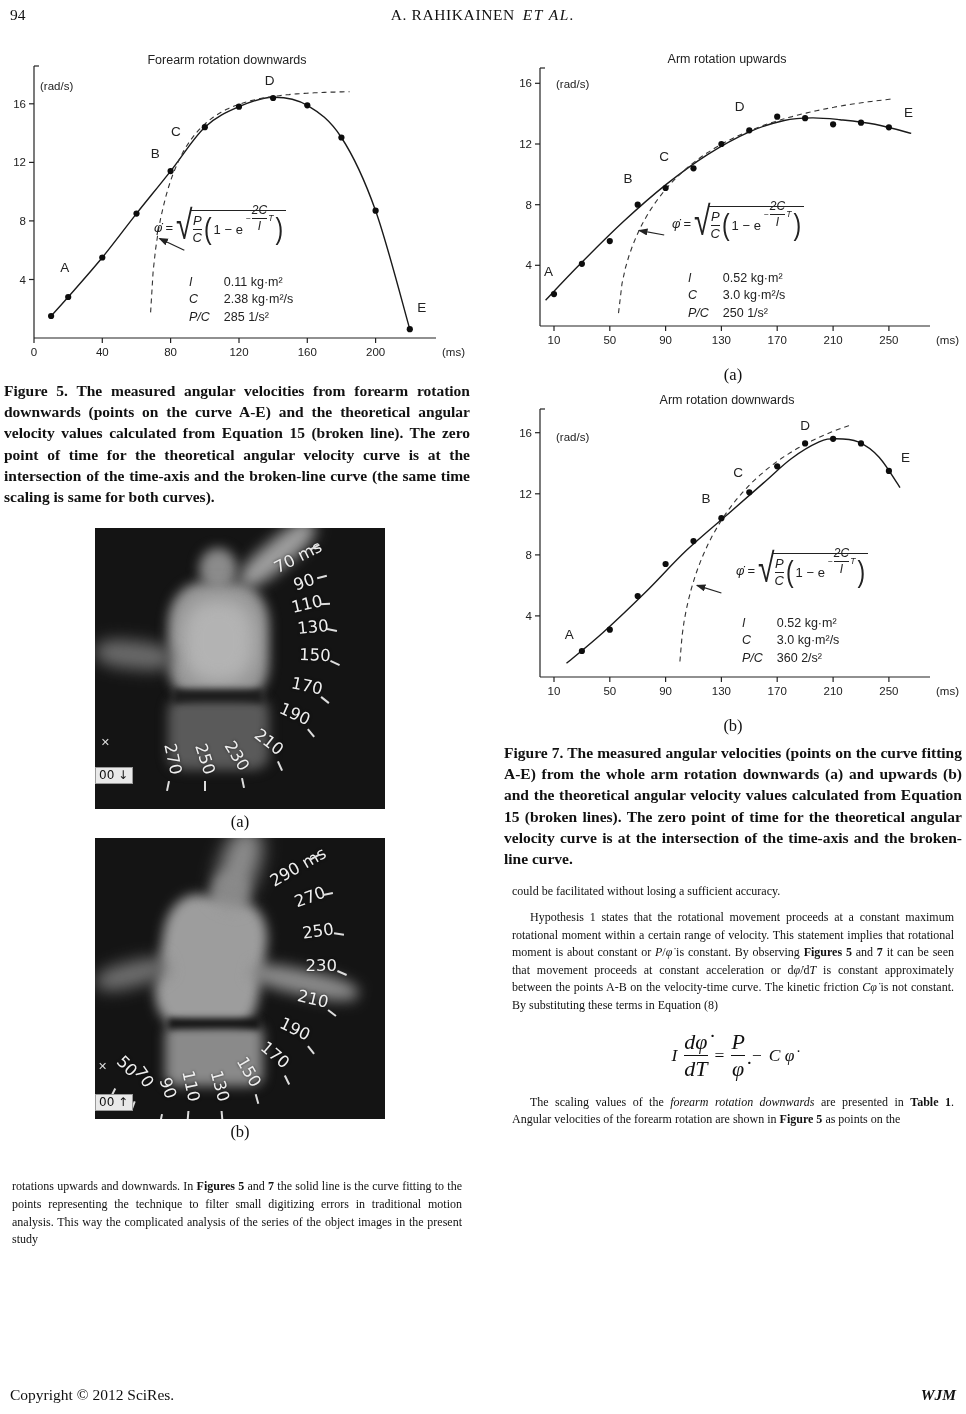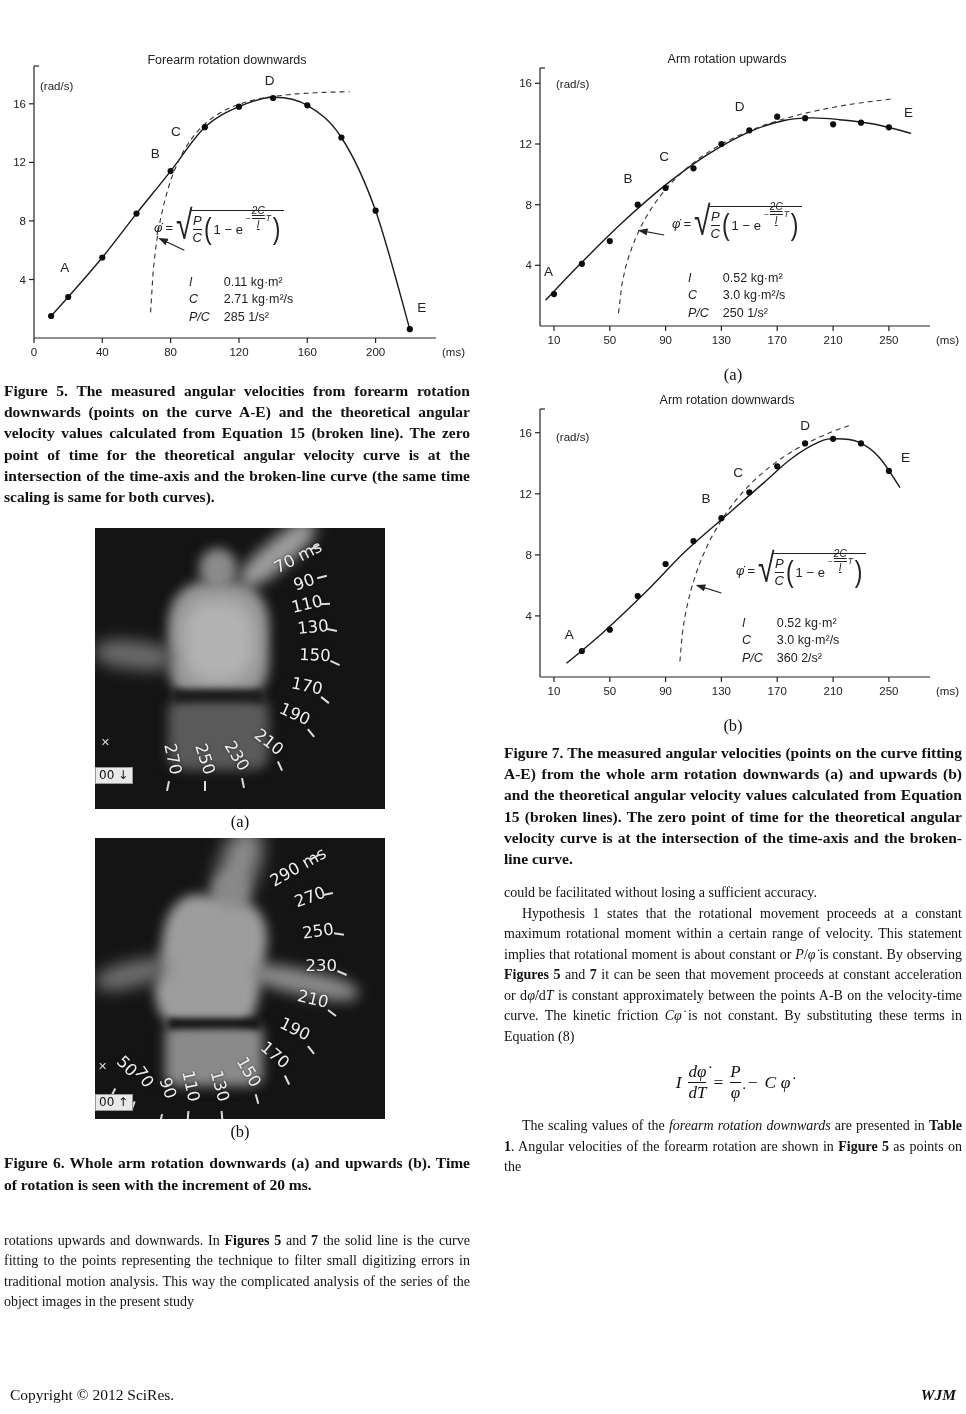--- a/index.html
+++ b/index.html
@@ -27,51 +27,55 @@
   
   .eq-overlay{position:absolute;font-family:"Liberation Sans","DejaVu Sans",sans-serif;font-size:13px;color:#222;}
   .figeq{display:flex;align-items:center;}
   .figeq .var{font-style:italic;}
   .rad{font-size:30px;font-weight:400;display:inline-block;transform:scaleY(1.35);transform-origin:center 60%;margin-right:-2px;}
   .radbody{display:inline-flex;align-items:center;border-top:1.2px solid #222;padding:3px 3px 0 2px;gap:2px;}
   .fr{display:inline-flex;flex-direction:column;align-items:center;line-height:1.05;}
   .fr .bar{height:1px;background:#222;align-self:stretch;margin:1px 0;}
   .bigp{font-size:23px;font-weight:400;display:inline-block;transform:scaleY(1.25);}
   .expblk{display:inline-flex;align-items:center;font-size:8.5px;position:relative;top:-11px;margin-left:1px;}
-  .expblk .fr{font-size:10px;margin:0 1px;text-decoration:underline;}
+  .expblk .fr{font-size:12px;margin:0 1px;}
   .params{position:absolute;font-family:"Liberation Sans","DejaVu Sans",sans-serif;font-size:12.5px;color:#222;border-spacing:0;line-height:1.3;}
   .params td{padding:0 0 1px 0;}
   .params td:first-child{font-style:italic;padding-right:14px;}
   .sublabel{font-size:16.5px;text-align:center;margin:3px 0 6px;}
   .sublabel.left{width:290px;margin-left:91px;}
   .sublabel.right{width:458px;}
   
   .caption{font-weight:bold;font-size:15.5px;line-height:1.37;text-align:justify;margin:6px 0 0 0;}
-  .body-par{font-size:14px;line-height:1.465;text-align:justify;margin:0;}
+  .body-par{font-size:12px;line-height:1.465;text-align:justify;margin:8px;}
   .indent{text-indent:18px;}
   
   .photo{position:relative;width:290px;height:281px;margin-left:91px;background:#141414;overflow:hidden;}
   .photo .blob{position:absolute;filter:blur(6px);}
   .ph-label{position:absolute;color:#efefef;font-family:"DejaVu Sans","Liberation Sans",sans-serif;font-size:16.5px;white-space:nowrap;transform:translate(-50%,-50%);text-shadow:0 0 3px rgba(0,0,0,.6);}
   .ph-dash{position:absolute;width:10px;height:2px;background:#ddd;transform:translate(-50%,-50%);}
   .ph-counter{position:absolute;left:0;background:#e9e9e9;color:#111;font-family:"DejaVu Sans",sans-serif;font-size:12px;padding:0 4px 1px 3px;border:1px solid #999;}
   .ph-mark{position:absolute;color:#ddd;font-size:11px;font-family:"DejaVu Sans",sans-serif;}
   
   .disp-eq{display:flex;justify-content:center;align-items:center;gap:7px;font-size:17.5px;font-style:italic;margin:16px 0 14px 0;}
-  .disp-eq .fr{font-size:17px;}
+  .disp-eq .fr{font-size:22px;}
   .disp-eq .fr .bar{background:#111;}
   
   .footer{position:absolute;left:10px;right:10px;bottom:10px;font-size:15.5px;}
   .footer .jrn{position:absolute;right:0;top:0;font-weight:bold;font-style:italic;}
 </style>
 </head>
 <body>
 
 <div class="page">
 
+  <div class="header">
+    <span class="pgnum">94</span>
+    <span class="runtitle"><span>A. RAHIKAINEN</span><span class="etal">ET  AL.</span></span>
+  </div>
 
   <div class="col-left">
 
     <div class="figwrap">
       <div>
           <svg width="466" height="322" viewBox="0 0 466 322">
             <defs>
               <marker id="ah0" markerWidth="9" markerHeight="8" refX="7" refY="3" orient="auto">
                 <path d="M0,0L8,3L0,6Z" fill="#222"></path>
               </marker>
@@ -151,21 +155,21 @@
         </div>
       </div>
       <table class="params" style="left:185px;top:224px;">
         <tbody>
             <tr>
               <td>I</td>
               <td>0.11 kg·m²</td>
             </tr>
         <tr>
               <td>C</td>
-              <td>2.71 kg·m²/s</td>
+              <td>2.38 kg·m²/s</td>
             </tr>
         <tr>
               <td>P/C</td>
               <td>285 1/s²</td>
             </tr>
       </tbody>
         </table>
     </div>
 
     <p class="caption" style="margin-top:8px;">Figure 5. The measured angular velocities from forearm rotation downwards (points on the curve A-E) and the theoretical angular velocity values calculated from Equation 15 (broken line). The zero point of time for the theoretical angular velocity curve is at the intersection of the time-axis and the broken-line curve (the same time scaling is same for both curves).</p>
@@ -241,21 +245,20 @@
           <span class="ph-label" style="left: 17%; top: 85%; transform: translate(-50%, -50%) rotate(55deg);">70</span>
           <span class="ph-dash" style="left: 13.22%; top: 95.26%; transform: translate(-50%, -50%) rotate(110.225deg);"></span>
           <span class="ph-label" style="left: 11%; top: 81%; transform: translate(-50%, -50%) rotate(45deg);">50</span>
           <span class="ph-dash" style="left: 6.14%; top: 90.54%; transform: translate(-50%, -50%) rotate(116.996deg);"></span>
         </div>
       <span class="ph-mark" style="left:1%;top:79%;">✕</span>
       <span class="ph-counter" style="top:91%;"><span>00</span> <span>↑</span></span>
     </div>
     <div class="sublabel left">(b)</div>
 
-    <p class="caption" style="margin-top:10px;">Figure 6. Whole arm rotation downwards (a) and upwards (b). Time of rotation is seen with the increment of 20 ms.</p>
 
     <p class="body-par" style="margin-top:36px;"><span>rotations upwards and downwards. In </span><span style="font-weight: bold;">Figures 5</span><span> and </span><span style="font-weight: bold;">7</span><span> the solid line is the curve fitting to the points representing the technique to filter small digitizing errors in traditional motion analysis. This way the complicated analysis of the series of the object images in the present study</span></p>
   </div>
 
   <div class="col-right">
 
     <div class="figwrap">
       <div>
           <svg width="458" height="312" viewBox="0 0 458 312">
             <defs>

